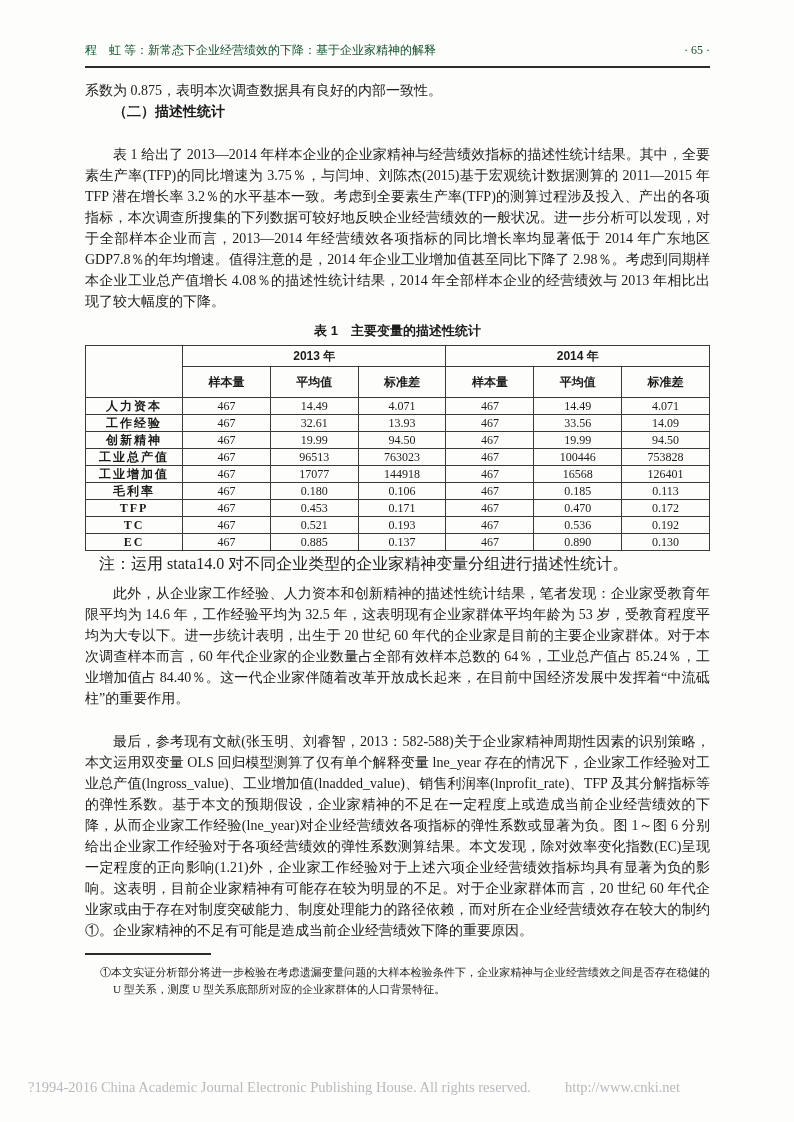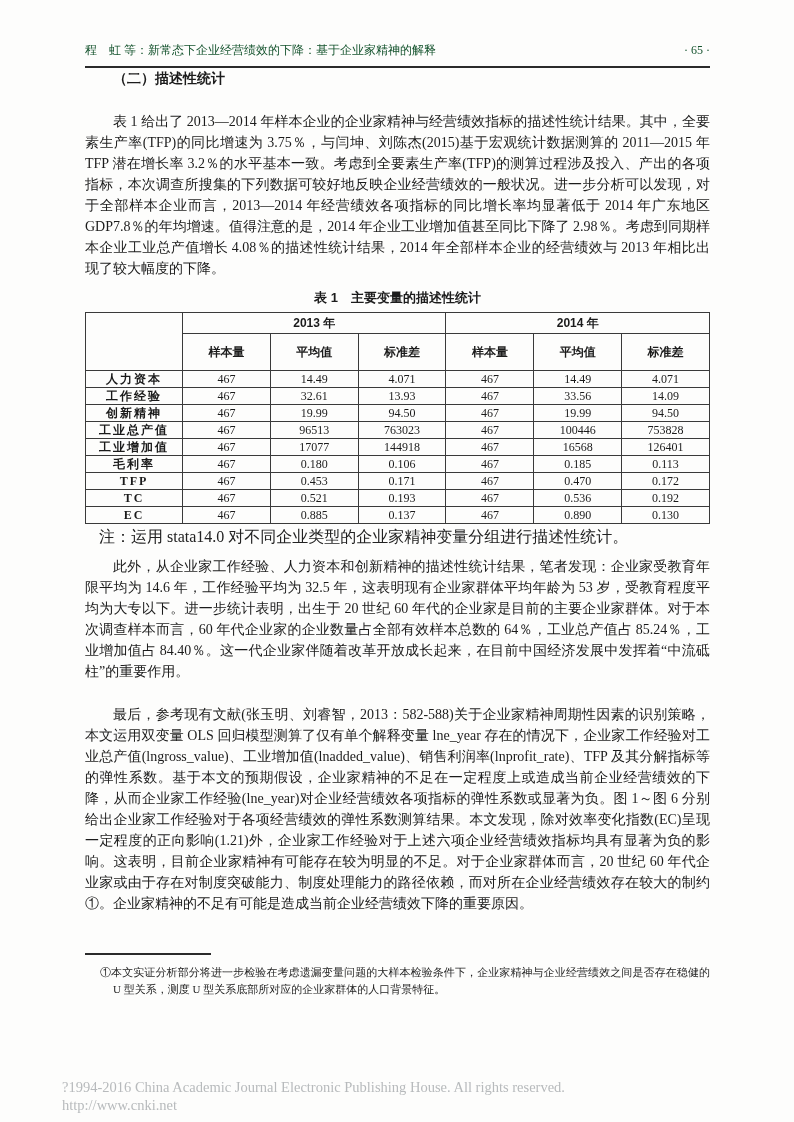--- a/index.html
+++ b/index.html
@@ -68,21 +68,21 @@
     border: 1px solid #3a3a3a;
     text-align: center;
     vertical-align: middle;
     padding: 0;
     height: 17px;
     line-height: 16px;
     font-weight: normal;
     overflow: hidden;
   }
   table.desc-table tr.group-row th { height: 21px; }
-  table.desc-table tr.sub-row th { height: 37px; }
+  table.desc-table tr.sub-row th { height: 31px; }
   table.desc-table th.year-head,
   table.desc-table th.sub-head { font-weight: bold; font-family: "Liberation Sans", "DejaVu Sans", sans-serif; font-size: 12px; }
   table.desc-table td.row-label { font-family: "Liberation Serif", serif; letter-spacing: 2px; font-weight: bold; }
   .table-note {
     margin-top: 6px;
     padding-left: 14px;
     font-size: 16px;
     line-height: 14px;
     color: #222;
   }
@@ -116,36 +116,36 @@
     position: absolute;
     top: 1078px;
     left: 28px;
     right: 20px;
     display: flex;
     align-items: baseline;
     color: #b7babc;
     font-size: 14.5px;
     line-height: 18px;
     font-family: "Liberation Serif", "DejaVu Serif", serif;
-    flex-direction: column;
   }
   .page-footer .footer-url { margin-left: 34px; }
 </style>
 </head>
 <body>
 
 <div class="page">
   <div class="content">
 
     <div class="running-header">
       <span>程　虹 等：新常态下企业经营绩效的下降：基于企业家精神的解释</span>
       <span>· 65 ·</span>
     </div>
     <hr class="header-rule">
 
+    <p class="para p-first">系数为 0.875，表明本次调查数据具有良好的内部一致性。</p>
 
     <p class="section-heading">（二）描述性统计</p>
 
     <p class="para indent">表 1 给出了 2013—2014 年样本企业的企业家精神与经营绩效指标的描述性统计结果。其中，全要素生产率(TFP)的同比增速为 3.75％，与闫坤、刘陈杰(2015)基于宏观统计数据测算的 2011—2015 年 TFP 潜在增长率 3.2％的水平基本一致。考虑到全要素生产率(TFP)的测算过程涉及投入、产出的各项指标，本次调查所搜集的下列数据可较好地反映企业经营绩效的一般状况。进一步分析可以发现，对于全部样本企业而言，2013—2014 年经营绩效各项指标的同比增长率均显著低于 2014 年广东地区 GDP7.8％的年均增速。值得注意的是，2014 年企业工业增加值甚至同比下降了 2.98％。考虑到同期样本企业工业总产值增长 4.08％的描述性统计结果，2014 年全部样本企业的经营绩效与 2013 年相比出现了较大幅度的下降。</p>
 
     <p class="table-title">表 1　主要变量的描述性统计</p>
 
     <table class="desc-table">
       <colgroup>
         <col style="width:97px">

